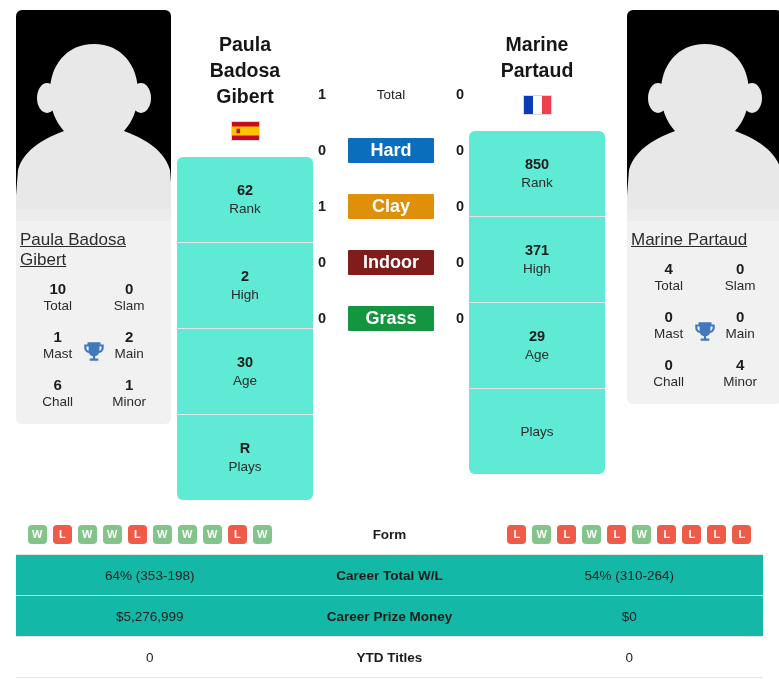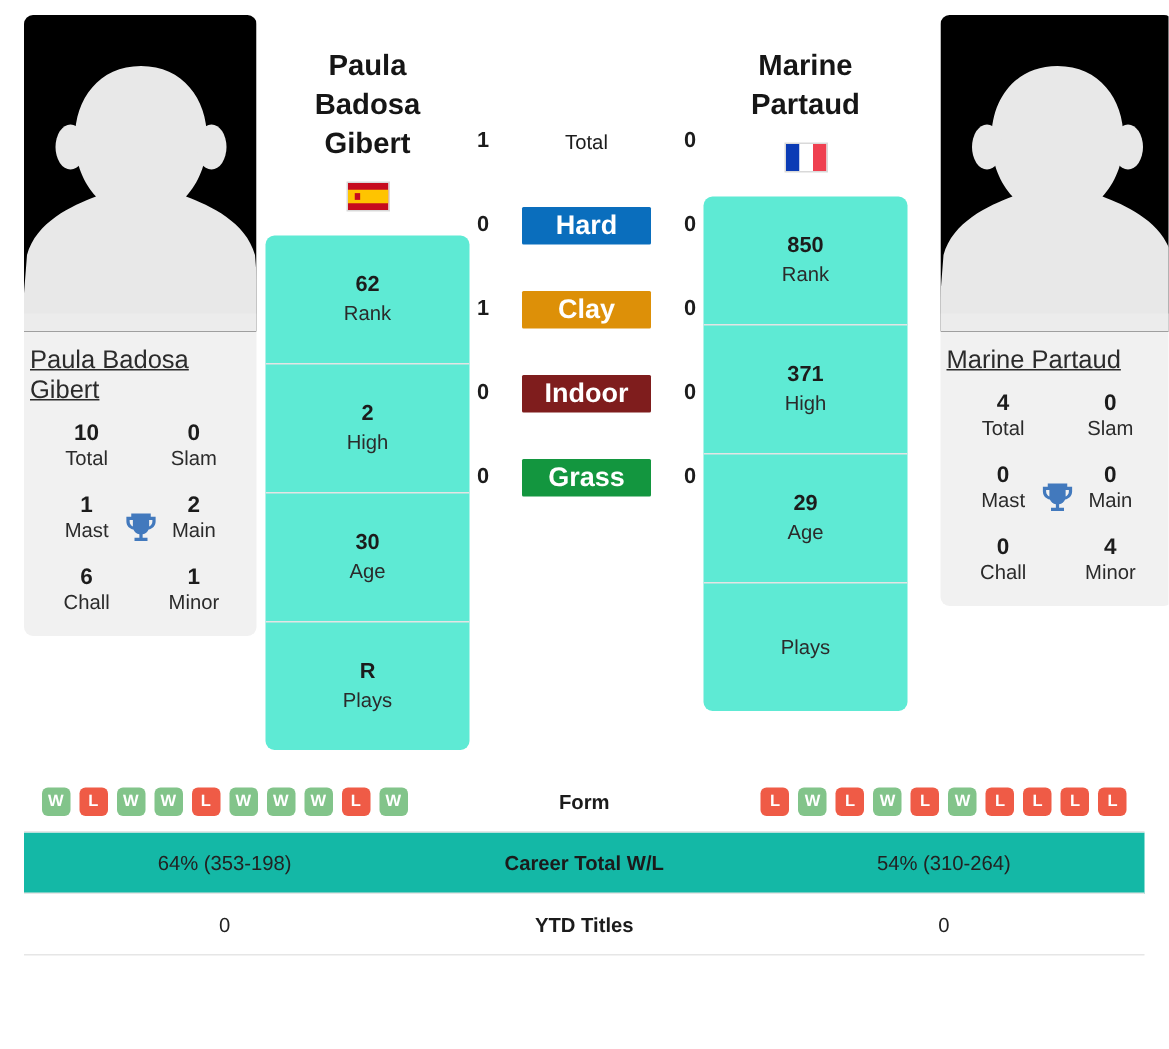--- a/index.html
+++ b/index.html
@@ -435,19 +435,24 @@
             <div class="form-badge l">L</div>
             <div class="form-badge l">L</div>
           </div>
       </td>
     </tr>
     <tr class="alt">
       <td>64% (353-198)</td>
       <td class="mid">Career Total W/L</td>
       <td>54% (310-264)</td>
     </tr>
+    <tr class="alt">
+      <td>$5,276,999</td>
+      <td class="mid">Career Prize Money</td>
+      <td>$0</td>
+    </tr>
     <tr>
       <td>0</td>
       <td class="mid">YTD Titles</td>
       <td>0</td>
     </tr>
   </tbody>
 </table>
 
 </body></html>

